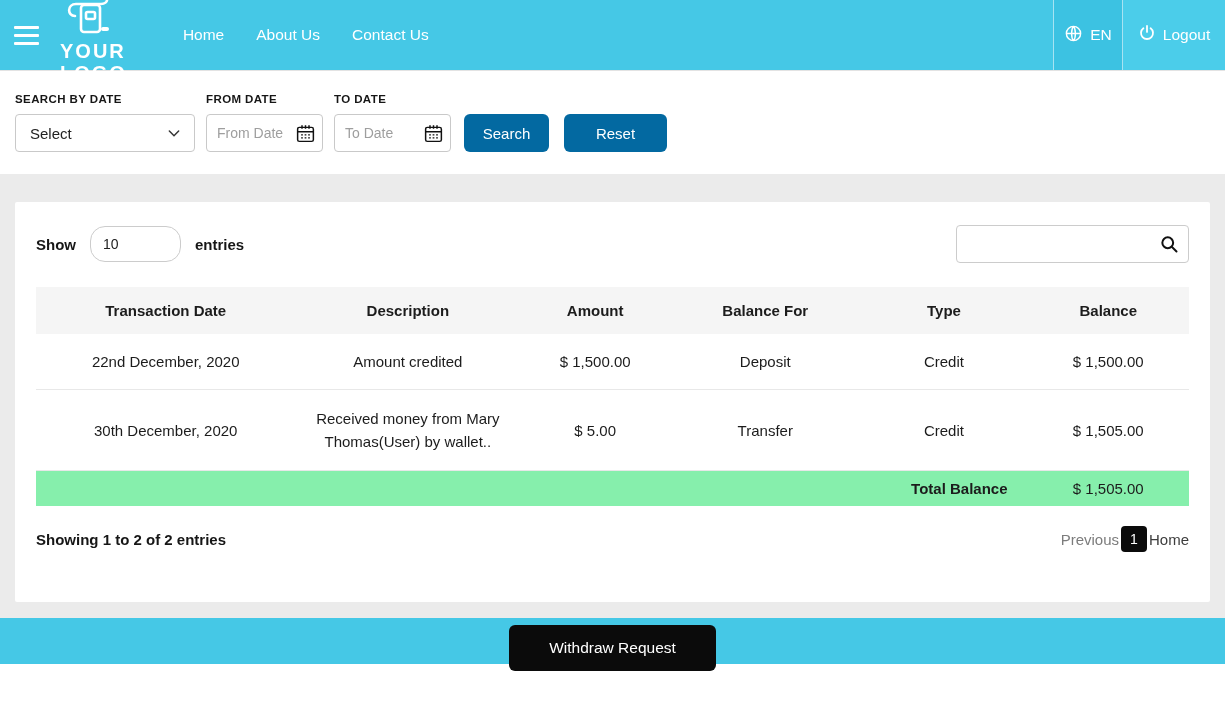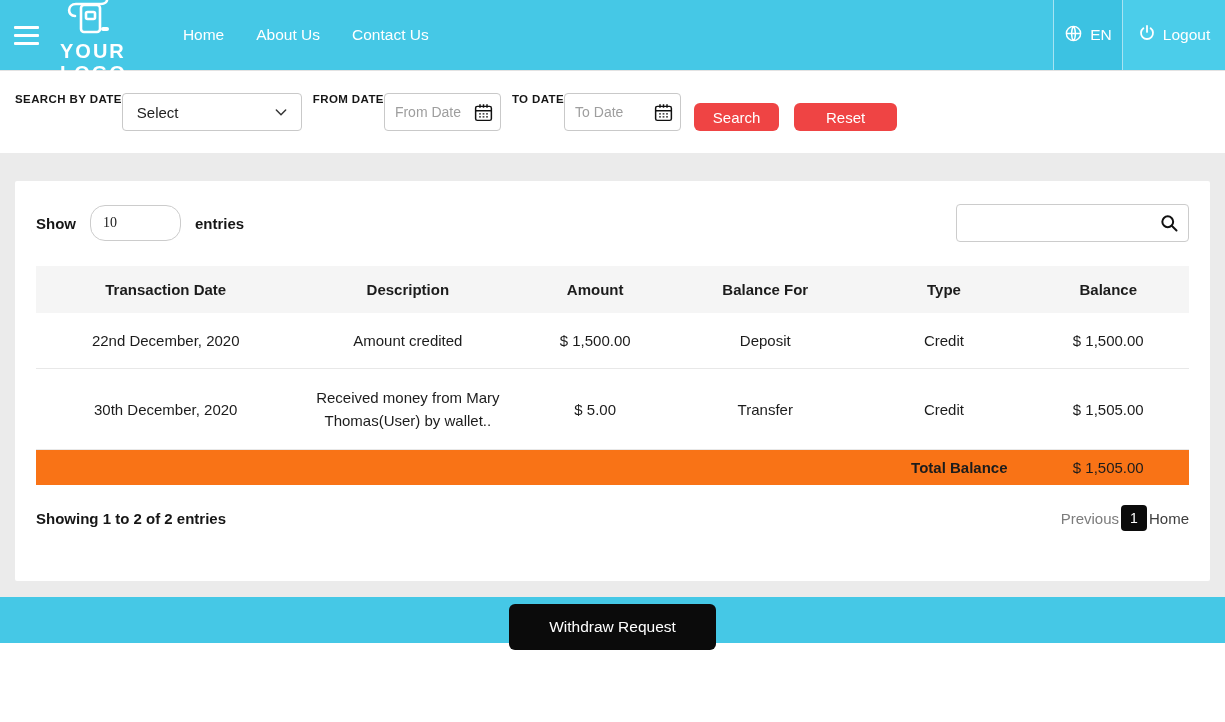--- a/index.html
+++ b/index.html
@@ -21,56 +21,56 @@
   .lang-cell { width:70px; background:#3cc2e2; border-left:1px solid rgba(255,255,255,.55);
     border-right:1px solid rgba(255,255,255,.55); }
   .logout-cell { width:102px; background:#4bcdea; }
 
   
   .content { background:#fff; padding:0 15px; }
   .page-title { color:#42c8e8; font-size:21px; font-weight:700; padding:22px 0 14px 0; }
   .title-divider { border:none; border-top:1px solid #e3e3e3; margin:0 -15px 22px -15px; }
 
   .filters { display:flex; align-items:flex-end; padding-bottom:22px; }
-  .filter-group { display:flex; }
+  .filter-group { display:flex; flex-direction:column; }
   .filter-label { font-size:11.5px; font-weight:700; color:#161616; letter-spacing:.4px; margin-bottom:9px; }
   .select-box { position:relative; width:180px; height:38px; border:1px solid #c9c9c9; border-radius:4px;
     background:#fff; display:flex; align-items:center; padding:0 14px; font-size:15px; color:#222; cursor:pointer; }
   .select-box svg { position:absolute; right:12px; }
   .date-group { margin-left:11px; }
   .date-group.second { margin-left:11px; }
   .date-wrap { position:relative; width:117px; }
   .date-wrap input { width:117px; height:38px; border:1px solid #c9c9c9; border-radius:4px;
     padding:0 30px 0 10px; font-size:14px; color:#222; font-family:"Liberation Sans",sans-serif; }
   .date-wrap input::placeholder { color:#9e9e9e; }
   .cal-icon { position:absolute; right:7px; top:9px; pointer-events:none; }
-  .btn-dark { height:28px; background:#ef4444; color:#fff; border:none; border-radius:6px;
+  .btn-dark { height:38px; background:#0369a1; color:#fff; border:none; border-radius:6px;
     font-size:15px; font-family:"Liberation Sans",sans-serif; cursor:pointer; }
   .search-btn { width:85px; margin-left:13px; }
   .reset-btn { width:103px; margin-left:15px; }
 
   
   .gray-section { background:#ebebeb; padding:28px 15px 16px 15px; }
   .card { background:#fff; border-radius:2px; padding:23px 21px; min-height:400px; }
 
   .card-top { display:flex; align-items:center; justify-content:space-between; }
   .show-entries { display:flex; align-items:center; font-size:15px; font-weight:700; color:#161616; }
   .entries-input { width:91px; height:36px; border:1px solid #ccc; border-radius:15px; margin:0 14px;
-    padding:0 12px; font-size:14px; font-family:Liberation Serif, serif; color:#222; }
+    padding:0 12px; font-size:14px; font-family:Liberation Sans, sans-serif; color:#222; }
   .table-search { position:relative; width:233px; }
   .table-search input { width:233px; height:38px; border:1px solid #ccc; border-radius:4px;
     padding:0 36px 0 12px; font-size:14px; font-family:"Liberation Sans",sans-serif; }
   .table-search svg { position:absolute; right:10px; top:9px; }
 
   table.tx-table { width:100%; border-collapse:collapse; margin-top:24px; font-size:15px; color:#1c1c1c; }
   .tx-table th { background:#f5f5f5; font-weight:700; padding:15px 8px; text-align:center; }
   .tx-table td { padding:19px 8px; text-align:center; border-bottom:1px solid #e8e8e8; background:#fff; }
   .tx-table tr.row-2 td { padding:17px 8px; }
   .desc-wrap { max-width:185px; margin:0 auto; line-height:23px; }
-  .tx-table tr.total-row td { background:#f97316; border-bottom:none; padding:9px 8px; }
+  .tx-table tr.total-row td { background:#86efac; border-bottom:none; padding:9px 8px; }
   .total-label { text-align:right !important; font-weight:700; padding-right:20px !important; }
 
   .card-bottom { display:flex; align-items:center; justify-content:space-between; margin-top:20px;text-align:right; }
   .showing-text { font-size:15px; font-weight:700; color:#161616; }
   .pagination { display:flex; align-items:center; gap:2px; }
   .page-prev { color:#7c7c7c; font-size:15px; cursor:pointer; }
   .page-next { color:#3d3d3d; font-size:15px; cursor:pointer; }
   .page-current { width:26px; height:26px; background:#0b0b0b; color:#fff; border-radius:4px;
     display:flex; align-items:center; justify-content:center; font-size:14px; cursor:pointer; }
 

